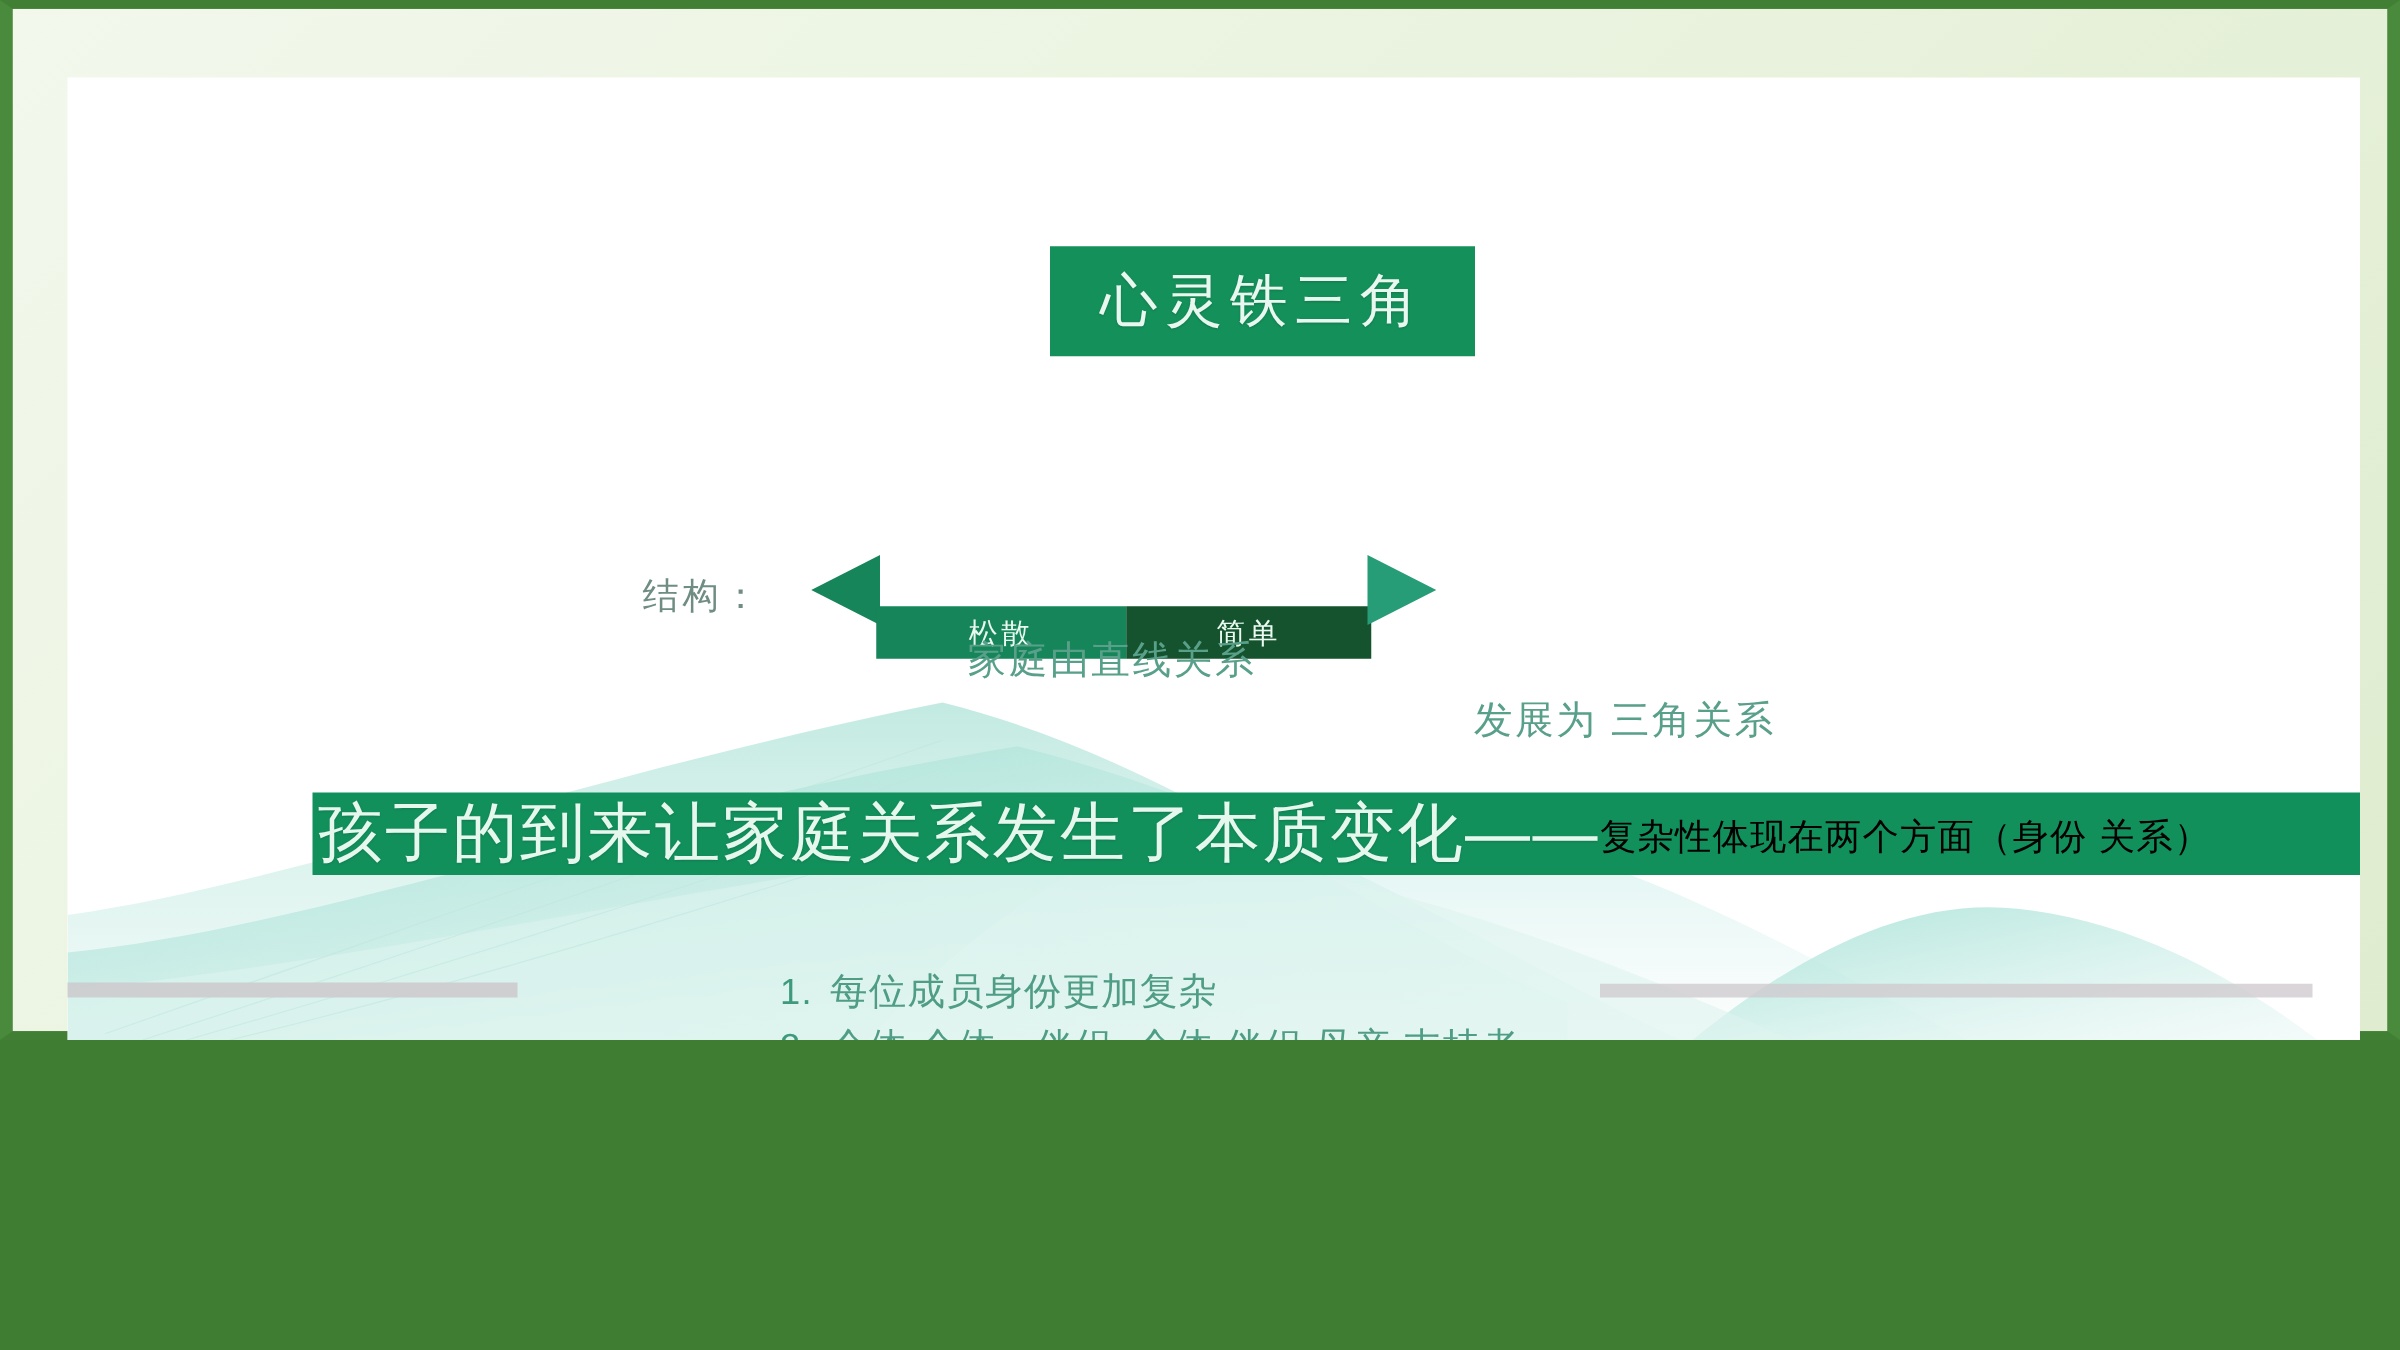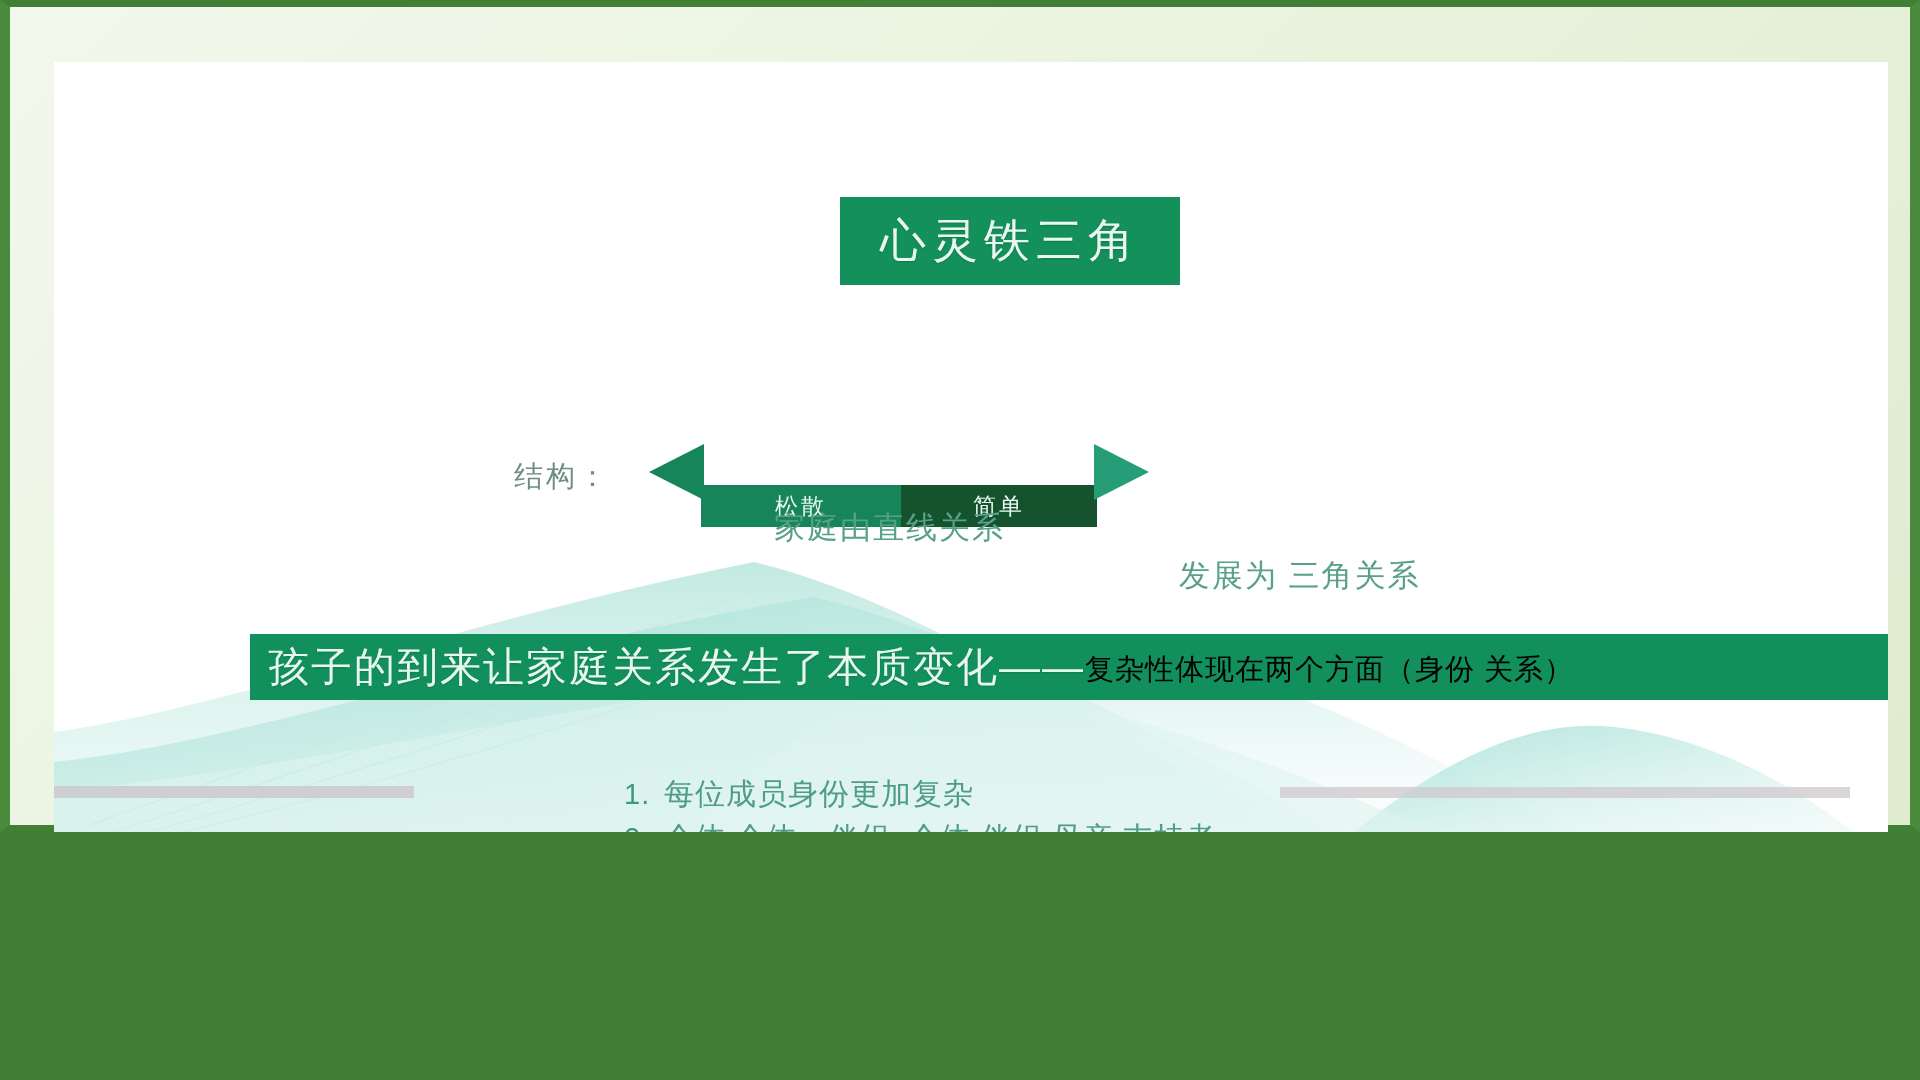--- a/index.html
+++ b/index.html
@@ -77,21 +77,21 @@
     position:absolute;left:1125px;top:493px;
     font-size:31px;color:#59a08a;letter-spacing:2px;
   }
 
   
   #banner{
     position:absolute;left:196px;top:572px;width:1690px;height:66px;
     background:#12905c;display:flex;align-items:center;overflow:hidden;
   }
   #banner .b1{
-    color:#e6f7ee;font-size:41px;letter-spacing:2px;padding-left:18px;
+    color:#e6f7ee;font-size:52px;letter-spacing:2px;padding-left:4px;
     text-shadow:0 1px 2px rgba(0,0,0,.15);white-space:nowrap;
   }
   #banner .b2{
     color:#000000;font-size:29px;letter-spacing:1px;white-space:nowrap;
     align-self:flex-end;padding-bottom:10px;
   }
 
   
   #list{position:absolute;left:570px;top:712px;}
   #list .row{

